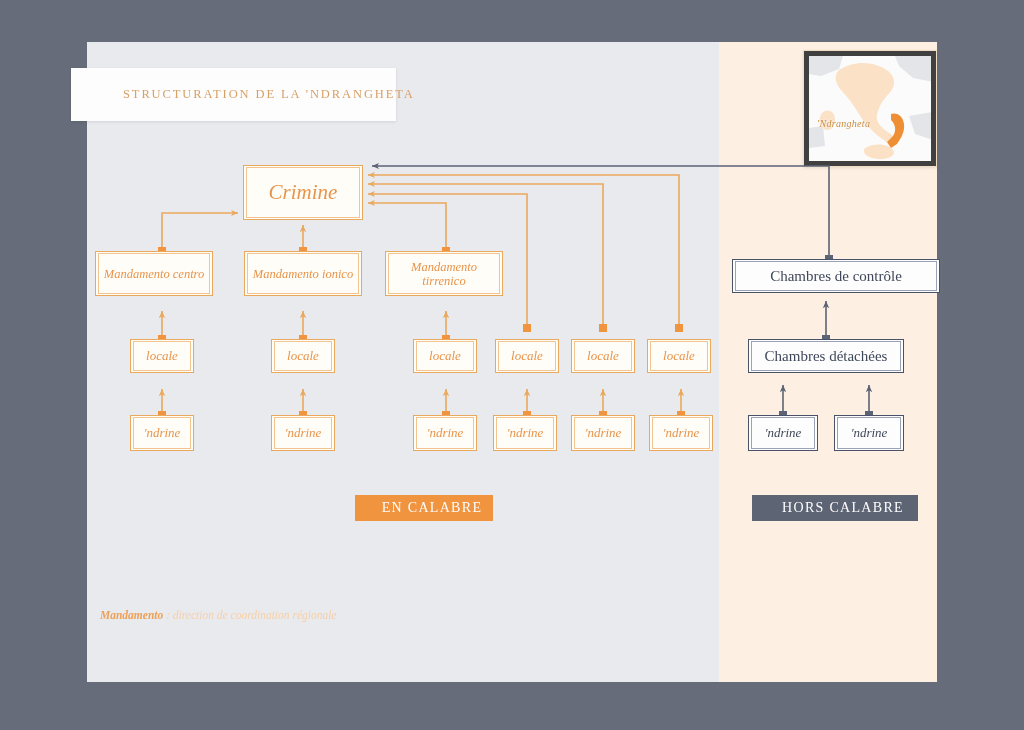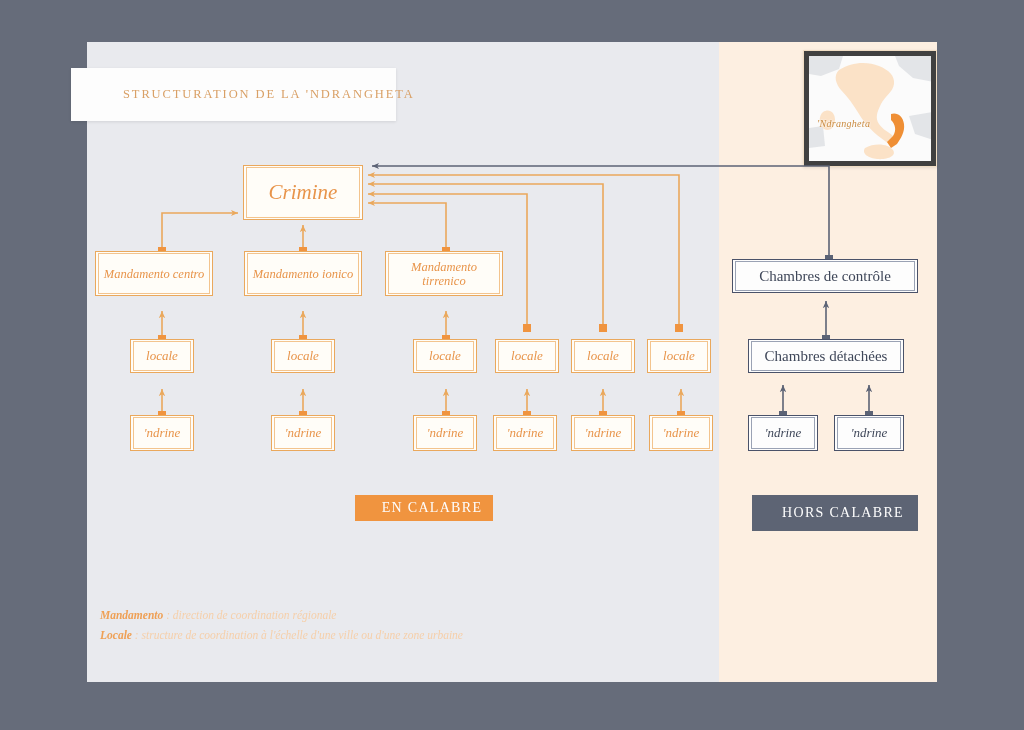--- a/index.html
+++ b/index.html
@@ -102,40 +102,40 @@
 
   .ndr{ width:64px; height:36px; top:415px; }
   .ndr .inner{ font-size:13px; }
   #n-ndr-0{ left:130px; }
   #n-ndr-1{ left:271px; }
   #n-ndr-2{ left:413px; }
   #n-ndr-3{ left:493px; }
   #n-ndr-4{ left:571px; }
   #n-ndr-5{ left:649px; }
 
-  #n-chambres{ left:732px; top:259px; width:186px; height:34px; }
+  #n-chambres{ left:732px; top:259px; width:208px; height:34px; }
   #n-chambres .inner{ font-size:15px; }
   #n-locales{ left:748px; top:339px; width:156px; height:34px; }
   #n-locales .inner{ font-size:15px; }
   #n-dndr-0{ left:748px; top:415px; width:70px; height:36px; }
   #n-dndr-1{ left:834px; top:415px; width:70px; height:36px; }
   #n-dndr-0 .inner,#n-dndr-1 .inner{ font-size:13px; }
 
   
   .badge{
     position:absolute;
     display:flex;align-items:center;justify-content:center;
     font-family:"Liberation Serif", serif;
     color:#fdfdfd;
     letter-spacing:1.3px;
     font-size:14px;
     padding-left:16px;
   }
   #badge-in{ left:355px; top:495px; width:122px; height:26px; background:#f0943f; }
-  #badge-out{ left:752px; top:495px; width:150px; height:36px; background:#5d6474; }
+  #badge-out{ left:752px; top:495px; width:150px; height:26px; background:#5d6474; }
 
   
   #legend{
     position:absolute; left:100px; top:606px;
     font-family:"Liberation Serif", serif;
     font-size:11.5px;
     color:#f4c499;
     line-height:1.72;
   }
   #legend .row{white-space:nowrap;}
@@ -313,17 +313,13 @@
 </div>
 
 <div class="badge" id="badge-in">EN CALABRE</div>
 <div class="badge" id="badge-out">HORS CALABRE</div>
 
 <div id="legend">
   <div class="row">
     <span class="term">Mandamento</span>
     <span class="desc">: direction de coordination régionale</span>
   </div>
-  <div class="row">
-    <span class="term">Locale</span>
-    <span class="desc">: structure de coordination à l'échelle d'une ville ou d'une zone urbaine</span>
-  </div>
 </div>
 
 </body></html>

